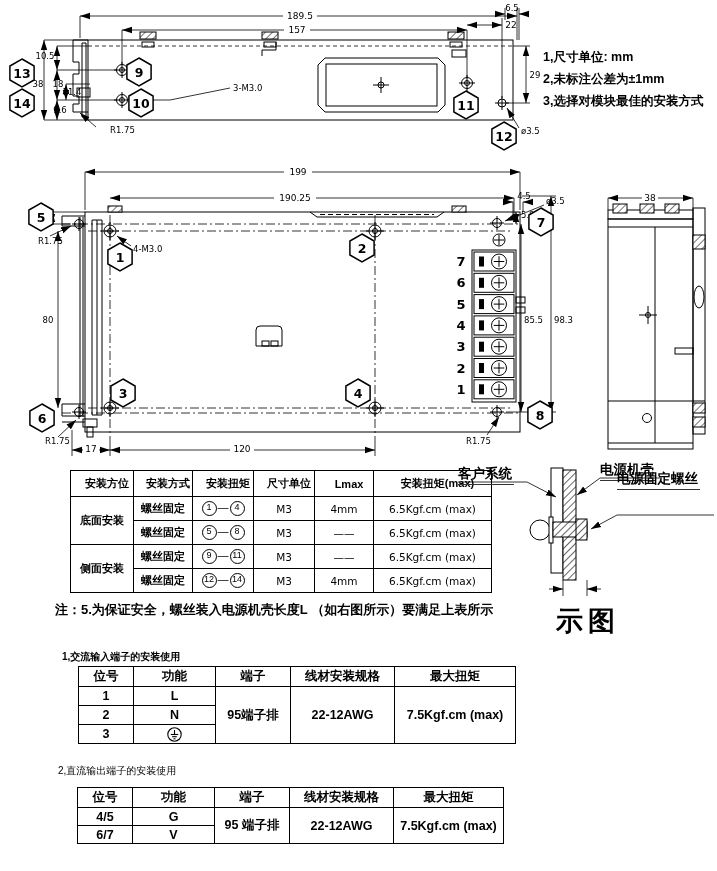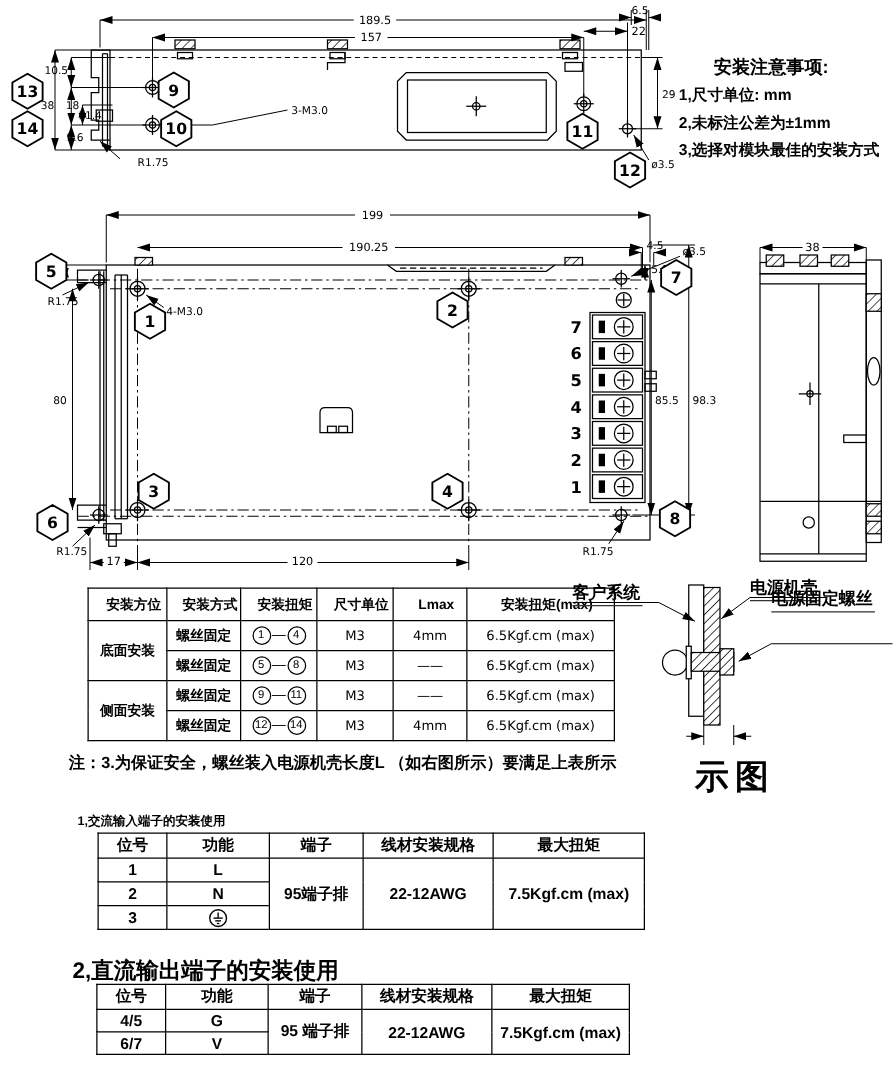--- a/index.html
+++ b/index.html
@@ -18,21 +18,21 @@
   .hex{fill:#fff;stroke:#000;stroke-width:1.5;}
   .badge{font-size:12.5px;font-weight:bold;text-anchor:middle;}
   .tnum{font-size:13px;font-weight:bold;text-anchor:middle;font-family:"DejaVu Serif",serif;}
   .fillb{fill:#000;stroke:none;}
   #install-notes{left:543px;top:44px;width:174px;}
   #install-notes .t{font-size:14.5px;font-weight:700;padding-left:28px;}
   #install-notes .i{font-size:12.5px;font-weight:700;line-height:18px;margin-top:4px;}
   #safety-note{left:55px;top:601px;width:510px;font-size:13px;font-weight:700;}
   #diagram-caption{left:556px;top:603px;font-size:27px;font-weight:900;letter-spacing:5px;}
   #ac-title{left:62px;top:634px;font-size:10px;font-weight:700;margin-top:16px;}
-  #dc-title{left:58px;top:764px;font-size:18px;font-weight:700;}
+  #dc-title{left:58px;top:764px;font-size:10px;font-weight:400;}
   .lead-label{position:absolute;font-size:13.5px;font-weight:700;border-bottom:1.5px solid #333;padding:0 2px 1px 0;background:transparent;text-align:center;}
   
   table{border-collapse:collapse;position:absolute;table-layout:fixed;background:#fff;}
   td,th{border:1px solid #000;text-align:center;vertical-align:middle;padding:0;}
   #mount-table{left:70px;top:470px;width:355px;font-size:11px;}
   #mount-table th{font-size:11px;font-weight:700;height:25px;padding-left:10px;}
   #mount-table tr{height:24px;}
   #mount-table .b{font-weight:700;}
   #mount-table .cad{font-family:"DejaVu Sans",sans-serif;font-size:10.5px;}
   .circled{display:inline-block;width:13px;height:13px;line-height:11px;border:1px solid #000;border-radius:50%;font-size:9px;text-align:center;vertical-align:middle;}
@@ -160,21 +160,20 @@
     <polygon class="hex" points="141.0,89.0 153.1,96.0 153.1,110.0 141.0,117.0 128.9,110.0 128.9,96.0"></polygon>
         <text class="badge" x="141" y="107.5">10</text>
     <polygon class="hex" points="466.0,91.0 478.1,98.0 478.1,112.0 466.0,119.0 453.9,112.0 453.9,98.0"></polygon>
         <text class="badge" x="466" y="109.5">11</text>
     <polygon class="hex" points="504.0,122.0 516.1,129.0 516.1,143.0 504.0,150.0 491.9,143.0 491.9,129.0"></polygon>
         <text class="badge" x="504" y="140.5">12</text>
   </g>
 </svg>
 
 <div class="abs" id="install-notes">
-  <div class="t">安装注意事项:</div>
   <div class="i">1,尺寸单位: mm</div>
   <div class="i">2,未标注公差为±1mm</div>
   <div class="i">3,选择对模块最佳的安装方式</div>
 </div>
 
 <svg style="left:0;top:160px" width="580" height="305">
   <defs>
     <marker id="aeF" markerWidth="11" markerHeight="8" refX="10" refY="4" orient="auto" markerUnits="userSpaceOnUse">
           <path d="M0,0.8 L10,4 L0,7.2 Z" fill="#000"></path>
         </marker>
@@ -480,21 +479,21 @@
     <line x1="133" y1="125" x2="133" y2="141"></line>
         <line x1="157" y1="125" x2="157" y2="141"></line>
     <line x1="119" y1="134" x2="133" y2="134" marker-end="url(#aeD)"></line>
     <line x1="171" y1="134" x2="157" y2="134" marker-end="url(#aeD)"></line>
   </g>
 </svg>
 <div class="lead-label" style="left:458px;top:465px">客户系统</div>
 <div class="lead-label" style="left:600px;top:461px">电源机壳</div>
 <div class="lead-label" style="left:617px;top:470px">电源固定螺丝</div>
 
-<div class="abs" id="safety-note">注：3.为保证安全，螺丝装入电源机壳长度L （如右图所示）要满足上表所示</div>
+<div class="abs" id="safety-note">注：5.为保证安全，螺丝装入电源机壳长度L （如右图所示）要满足上表所示</div>
 <div class="abs" id="diagram-caption">示图</div>
 
 <div class="abs" id="ac-title">1,交流输入端子的安装使用</div>
 <table id="ac-table">
   <tbody>
         <tr>
     <th style="width:54px">位号</th>
     <th style="width:81px">功能</th>
     <th style="width:74px">端子</th>
     <th style="width:103px">线材安装规格</th>

